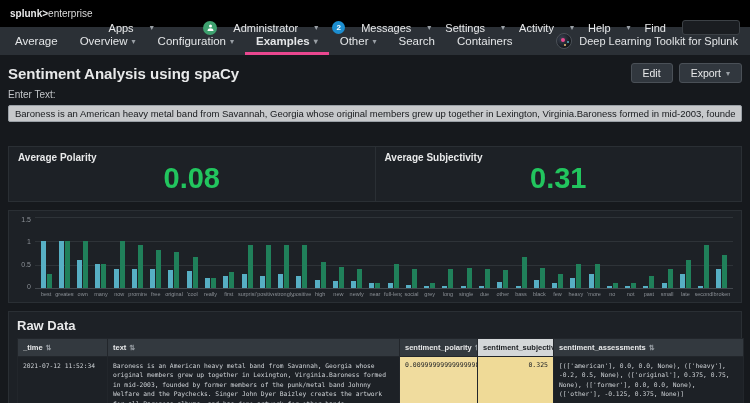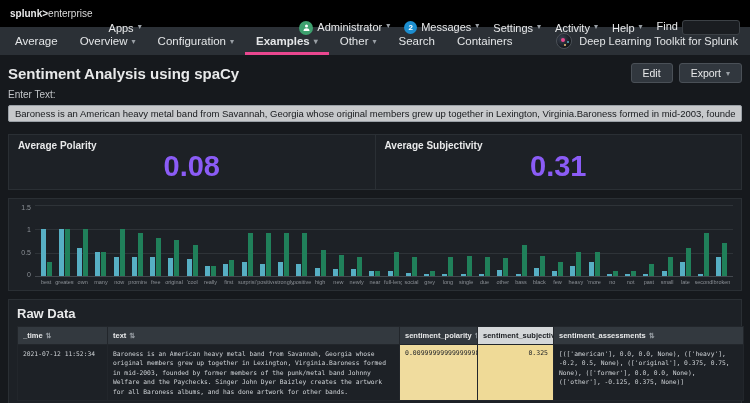--- a/index.html
+++ b/index.html
@@ -6,21 +6,21 @@
   html,body { width:750px; height:403px; overflow:hidden; }
   body {
     background:#16191d; color:#e8e9ea;
     font-family:"Liberation Sans", sans-serif;
   }
   
   .topbar { height:27px; background:#000; display:flex; align-items:center; padding:0 10px; gap:16px; font-size:11px; }
   .logo { font-size:10px; white-space:nowrap; }
   .logo b { font-weight:bold; }
   .logo i { font-style:normal; font-weight:300; color:#dcdcdc; }
-  .menu { display:flex; gap:4px; color:#e8e9ea; cursor:pointer; white-space:nowrap;margin-top:28px; }
+  .menu { display:flex; align-items:center; gap:16px; color:#e8e9ea; cursor:pointer; white-space:nowrap;margin-top:28px; }
   .caret { font-size:8px; color:#9aa0a6; }
   .topbar-right { margin-left:auto; display:flex; align-items:center; gap:14px; }
   .avatar { width:14px; height:14px; border-radius:50%; background:#3ea16f; display:flex; align-items:center; justify-content:center; }
   .avatar svg { width:9px; height:9px; fill:#fff; }
   .badge { width:13px; height:13px; border-radius:50%; background:#1c8ed0; color:#fff; font-size:8px; display:flex; align-items:center; justify-content:center; font-weight:bold; }
   .find-box { width:58px; height:15px; background:#1a1d21; border:1px solid #3c4146; border-radius:3px; }
   
   .navbar { height:28px; background:#2b3036; display:flex; align-items:stretch; padding:0 4px; font-size:11.5px; color:#e3e5e7; }
   .nav-items { display:flex; align-items:stretch; }
   .nav-item { padding:0 11px; display:flex; align-items:center; gap:4px; cursor:pointer; white-space:nowrap; }
@@ -30,25 +30,25 @@
   .dltk-logo::after { content:""; position:absolute; left:4px; top:4px; width:4px; height:4px; border-radius:50%; background:#e9478f; box-shadow:5px 2px 0 -1px #57afc4, 2px 5px 0 -1px #f0c674; }
   
   .main { padding:5px 8px 0; }
   .title-row { display:flex; align-items:center; margin:3px 0 6px; }
   .page-title { font-size:15px; font-weight:bold; }
   .title-buttons { margin-left:auto; display:flex; gap:6px; }
   .btn { background:#31373e; border:1px solid #4a5057; color:#e8e9ea; font-size:10.5px; padding:3px 11px; border-radius:3px; display:flex; align-items:center; gap:5px; cursor:pointer; font-family:inherit; }
   .enter-label { font-size:10px; color:#c3c6c9; margin-bottom:3px; }
   .text-input { width:100%; height:17px; background:#c7c9cb; color:#17191c; font-size:9.5px; padding:0 6px; border:1px solid #9aa0a6; border-radius:2px; font-family:inherit; }
   
-  .panels-row { display:flex; margin-top:12px; border:1px solid #2a2f34; background:#1d2126;justify-content:space-between; }
+  .panels-row { display:flex; margin-top:24px; border:1px solid #2a2f34; background:#1d2126;justify-content:space-between; }
   .single-panel { flex:1; padding:5px 9px 6px; }
   .single-panel + .single-panel { border-left:1px solid #2a2f34; }
   .panel-title { font-size:10px; font-weight:bold; color:#e8e9ea; }
-  .big-value { text-align:center; font-size:29px; font-weight:bold; color:#8b5cf6; line-height:1.1; }
+  .big-value { text-align:center; font-size:29px; font-weight:bold; color:#22c55e; line-height:1.1; }
   
   .chart-panel { margin-top:8px; border:1px solid #2a2f34; background:#1d2126; padding:6px 8px 4px; }
   .chart-title { font-size:10px; font-weight:bold; margin-bottom:7px; }
   .chart-wrap { display:flex; }
   .y-axis { width:18px; height:72px; display:flex; flex-direction:column; justify-content:space-between; font-size:7px; color:#8b9096; text-align:right; padding-right:4px; }
   .y-axis div { line-height:5px; }
   .plot { flex:1; position:relative; height:72px; border-bottom:1px solid #43484e;
           background-image:linear-gradient(to bottom, #2e3338 1px, transparent 1px);
           background-size:100% 24px; }
   .bar-groups { position:absolute; inset:0; display:flex; padding:0 2px; }

